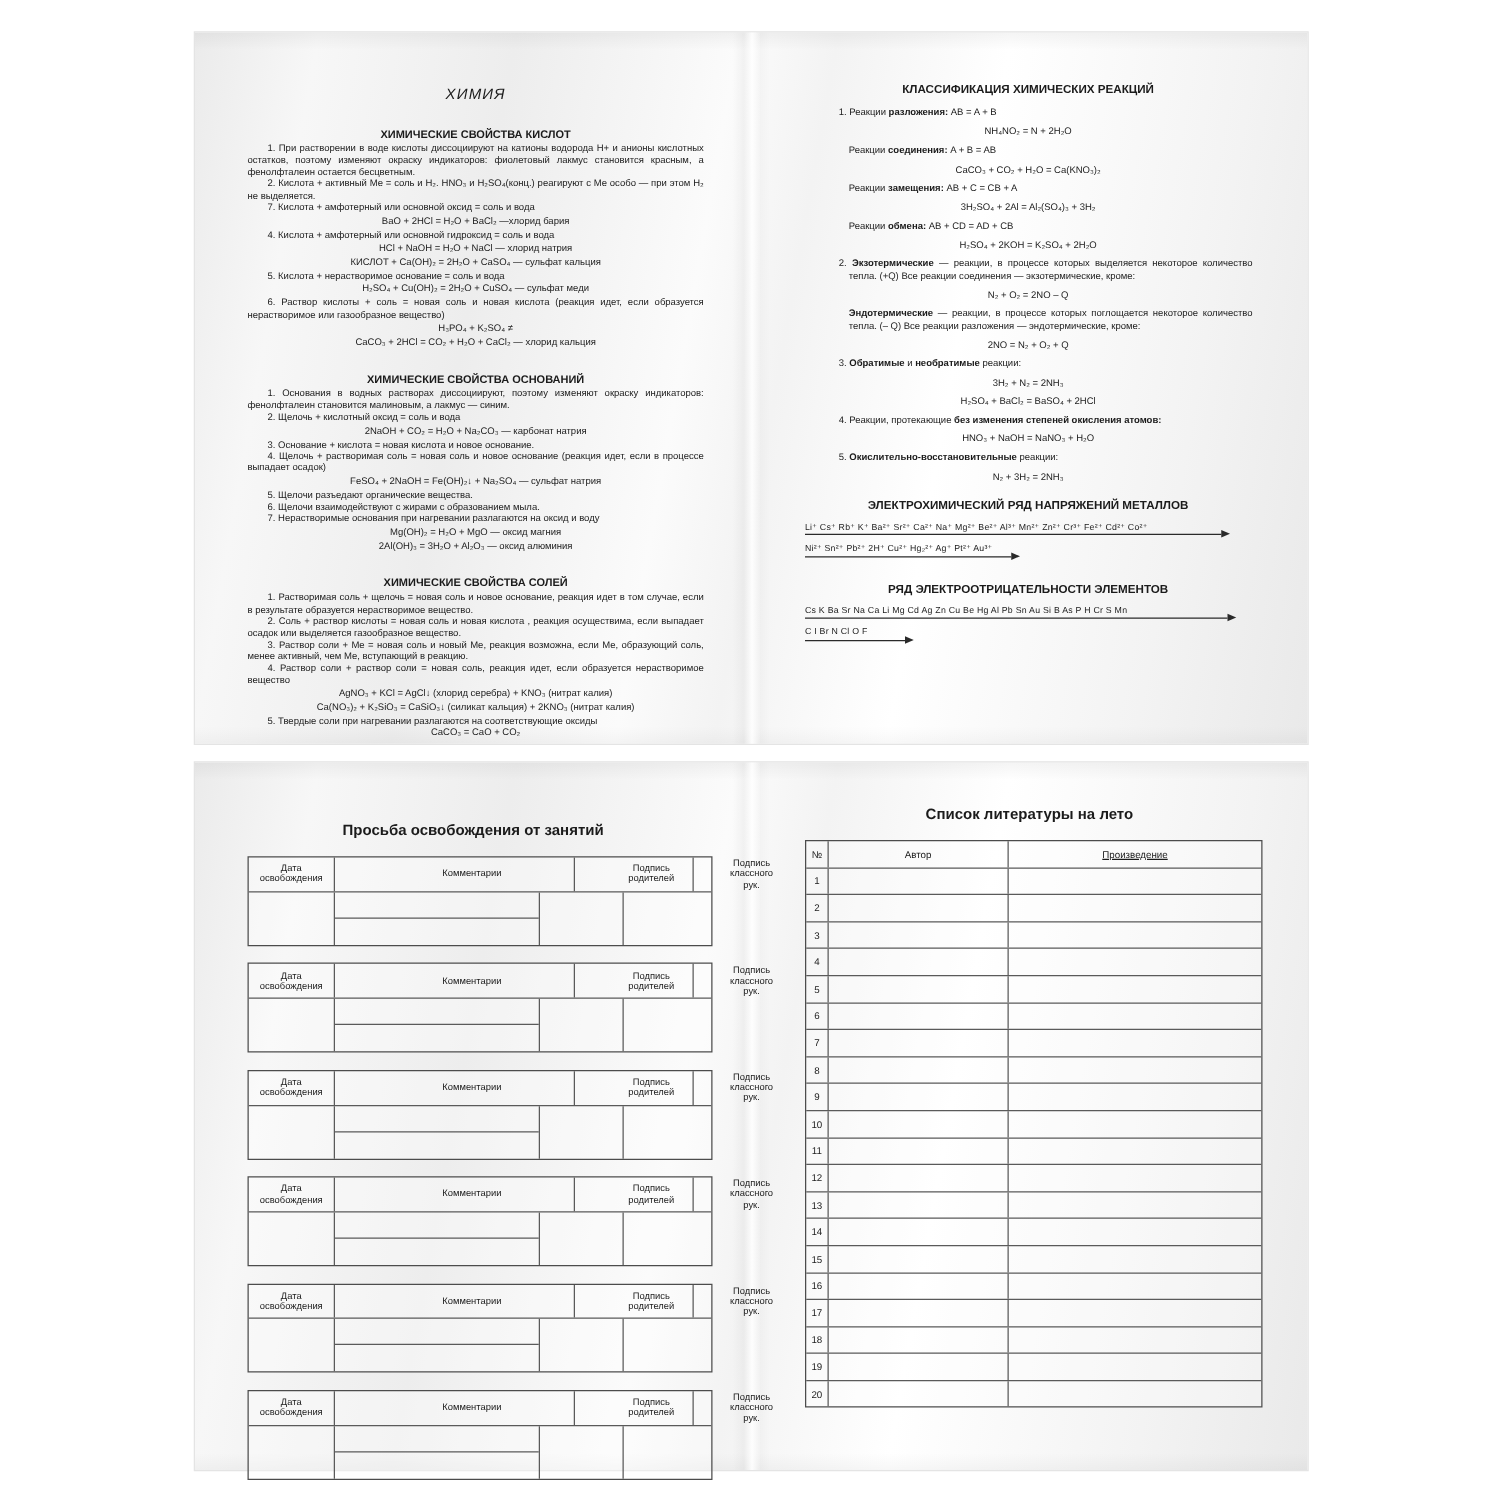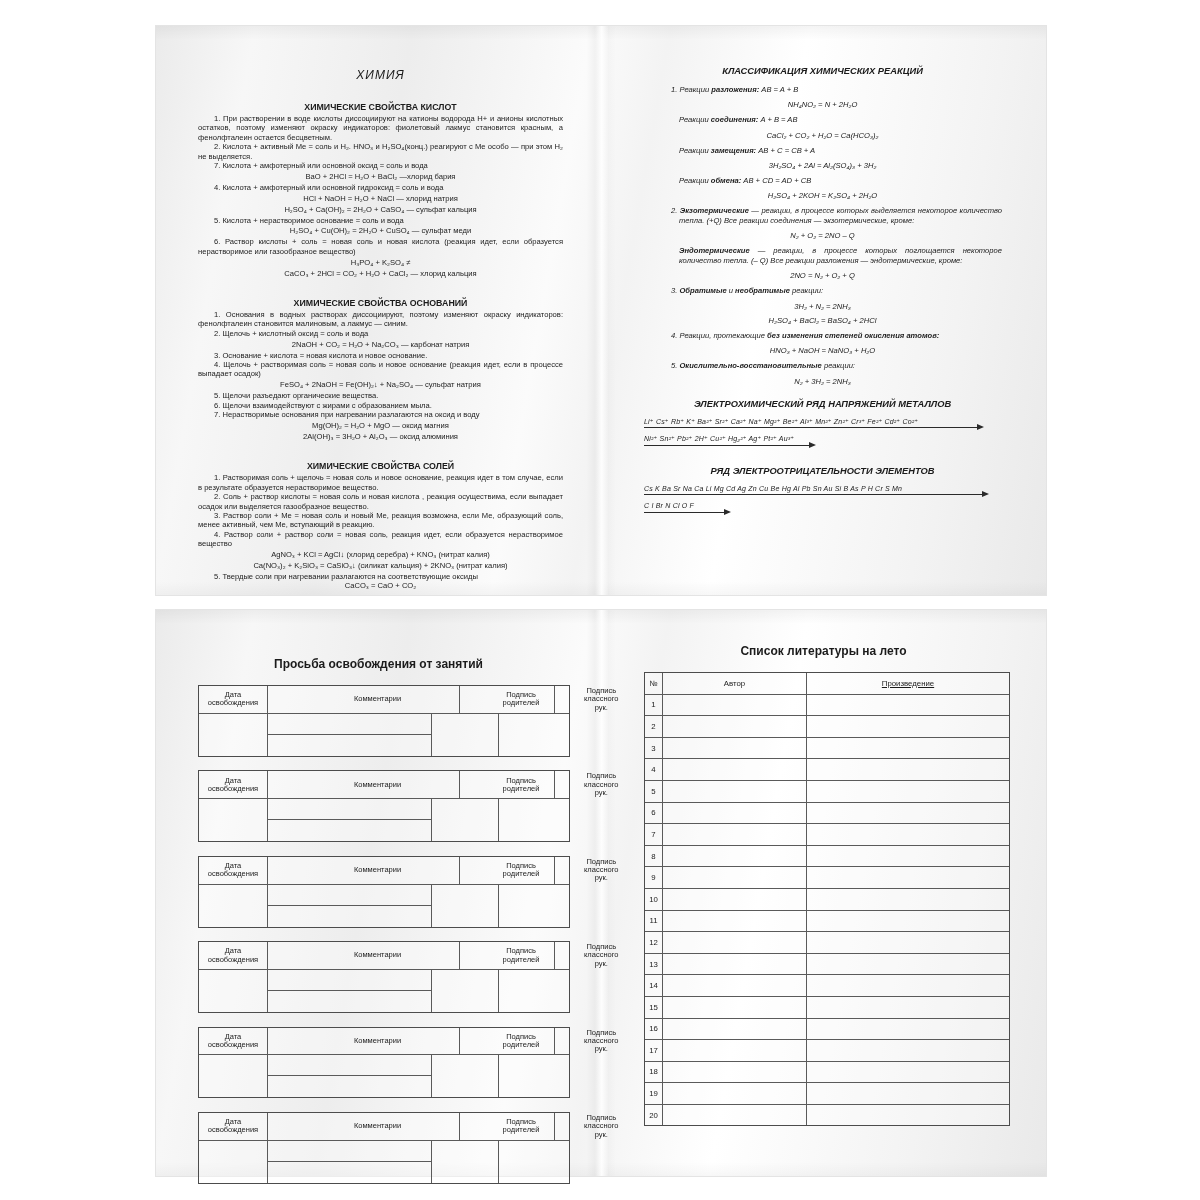--- a/index.html
+++ b/index.html
@@ -29,21 +29,21 @@
 
   
   .p1 { padding:42px 38px 0 42px; box-sizing:border-box; }
   .p1-title { text-align:center; font-size:12px; letter-spacing:1px; margin-bottom:13px;font-style:italic; }
   .l-h2 { text-align:center; font-weight:bold; font-size:8.8px; margin:20px 0 2px; }
   .l-p  { font-size:7.6px; line-height:9.4px; text-align:justify; text-indent:16px; }
   .l-c  { font-size:7.6px; line-height:9.4px; text-align:center; margin:1.5px 0; }
   .l-c2 { font-size:7.6px; line-height:9.4px; text-align:center; margin:0 0 1.5px; }
 
   
-  .p2 { padding:40px 44px 0 42px; box-sizing:border-box;font-style:italic; }
+  .p2 { padding:40px 44px 0 42px; box-sizing:border-box; }
   .p2-title { text-align:center; font-weight:bold; font-size:9.3px; margin-bottom:9px; }
   .r-item   { font-size:7.6px; line-height:9.8px; margin:6px 0 0 28px; padding-left:8px; text-indent:-8px; text-align:justify; }
   .r-item2  { font-size:7.6px; line-height:9.8px; margin:6px 0 0 28px; padding-left:8px; text-align:justify; }
   .r-formula{ font-size:7.6px; text-align:center; margin:5.5px 0; }
   .b { font-weight:bold; }
   .series-title { text-align:center; font-weight:bold; font-size:9.3px; margin:13px 0 9px; }
   .series-row { position:relative; font-size:7px; height:17.5px; white-space:nowrap; margin-left:1px; }
   .series-row .txt { letter-spacing:0.2px; }
   .series-arrow { position:absolute; left:0; top:9.5px; height:0; border-top:1.3px solid #2a2a2a; }
   .series-arrow::after {
@@ -85,21 +85,21 @@
   <div class="page page-left p1">
     <div class="p1-title">ХИМИЯ</div>
     <div id="p1-content">
         <div class="l-h2">ХИМИЧЕСКИЕ СВОЙСТВА КИСЛОТ</div>
         <div class="l-p">1. При растворении в воде кислоты диссоциируют на катионы водорода H+ и анионы кислотных остатков, поэтому изменяют окраску индикаторов: фиолетовый лакмус становится красным, а фенолфталеин остается бесцветным.</div>
         <div class="l-p">2. Кислота + активный Me = соль и H₂. HNO₃ и H₂SO₄(конц.)  реагируют с Me особо — при этом H₂ не выделяется.</div>
         <div class="l-p">7. Кислота + амфотерный или основной оксид = соль и вода</div>
         <div class="l-c">BaO + 2HCl = H₂O + BaCl₂ —хлорид бария</div>
         <div class="l-p">4. Кислота + амфотерный или основной гидроксид = соль и вода</div>
         <div class="l-c">HCl + NaOH = H₂O + NaCl — хлорид натрия</div>
-        <div class="l-c2">H₂SO₄ + Ca(OH)₂ = 2H₂O + CaSO₄ — сульфат кальция</div>
+        <div class="l-c2">КИСЛОТ + Ca(OH)₂ = 2H₂O + CaSO₄ — сульфат кальция</div>
         <div class="l-p">5. Кислота + нерастворимое основание = соль и вода</div>
         <div class="l-c">H₂SO₄ + Cu(OH)₂ = 2H₂O + CuSO₄ — сульфат меди</div>
         <div class="l-p">6. Раствор кислоты + соль = новая соль и новая кислота (реакция идет, если образуется нерастворимое  или газообразное вещество)</div>
         <div class="l-c">H₃PO₄ + K₂SO₄ ≠</div>
         <div class="l-c2">CaCO₃ + 2HCl = CO₂ + H₂O + CaCl₂ — хлорид кальция</div>
         <div class="l-h2">ХИМИЧЕСКИЕ СВОЙСТВА ОСНОВАНИЙ</div>
         <div class="l-p">1. Основания в водных растворах диссоциируют, поэтому изменяют окраску индикаторов: фенолфталеин становится малиновым, а лакмус — синим.</div>
         <div class="l-p">2. Щелочь + кислотный оксид = соль и вода</div>
         <div class="l-c">2NaOH + CO₂ = H₂O + Na₂CO₃ — карбонат натрия</div>
         <div class="l-p">3. Основание + кислота = новая кислота и новое основание.</div>
@@ -120,21 +120,21 @@
         <div class="l-p">5. Твердые соли  при нагревании разлагаются на соответствующие оксиды</div>
         <div class="l-c2">CaCO₃ = CaO + CO₂</div>
       </div>
   </div>
   <div class="page page-right p2">
     <div class="p2-title">КЛАССИФИКАЦИЯ ХИМИЧЕСКИХ РЕАКЦИЙ</div>
     <div id="p2-content">
         <div class="r-item"><span>1. Реакции </span><span class="b">разложения:</span><span> AB = A + B</span></div>
         <div class="r-formula"><span>NH₄NO₂ = N + 2H₂O</span></div>
         <div class="r-item2"><span>Реакции </span><span class="b">соединения:</span><span> A + B = AB</span></div>
-        <div class="r-formula"><span>CaCl₂ + CO₂ + H₂O = Ca(HCO₃)₂</span></div>
+        <div class="r-formula"><span>CaCO₃ + CO₂ + H₂O = Ca(KNO₃)₂</span></div>
         <div class="r-item2"><span>Реакции </span><span class="b">замещения:</span><span> AB + C = CB + A</span></div>
         <div class="r-formula"><span>3H₂SO₄ + 2Al = Al₂(SO₄)₃ + 3H₂</span></div>
         <div class="r-item2"><span>Реакции </span><span class="b">обмена:</span><span> AB + CD = AD + CB</span></div>
         <div class="r-formula"><span>H₂SO₄ + 2KOH = K₂SO₄ + 2H₂O</span></div>
         <div class="r-item"><span>2. </span><span class="b">Экзотермические</span><span> — реакции, в процессе которых выделяется некоторое количество тепла. (+Q) Все реакции соединения  — экзотермические, кроме:</span></div>
         <div class="r-formula"><span>N₂ + O₂ = 2NO – Q</span></div>
         <div class="r-item2"><span class="b">Эндотермические</span><span> — реакции, в процессе которых поглощается некоторое количество тепла. (– Q) Все реакции разложения — эндотермические, кроме:</span></div>
         <div class="r-formula"><span>2NO = N₂ + O₂ + Q</span></div>
         <div class="r-item"><span>3. </span><span class="b">Обратимые</span><span> и </span><span class="b">необратимые</span><span> реакции:</span></div>
         <div class="r-formula"><span>3H₂ + N₂ = 2NH₃</span></div>

